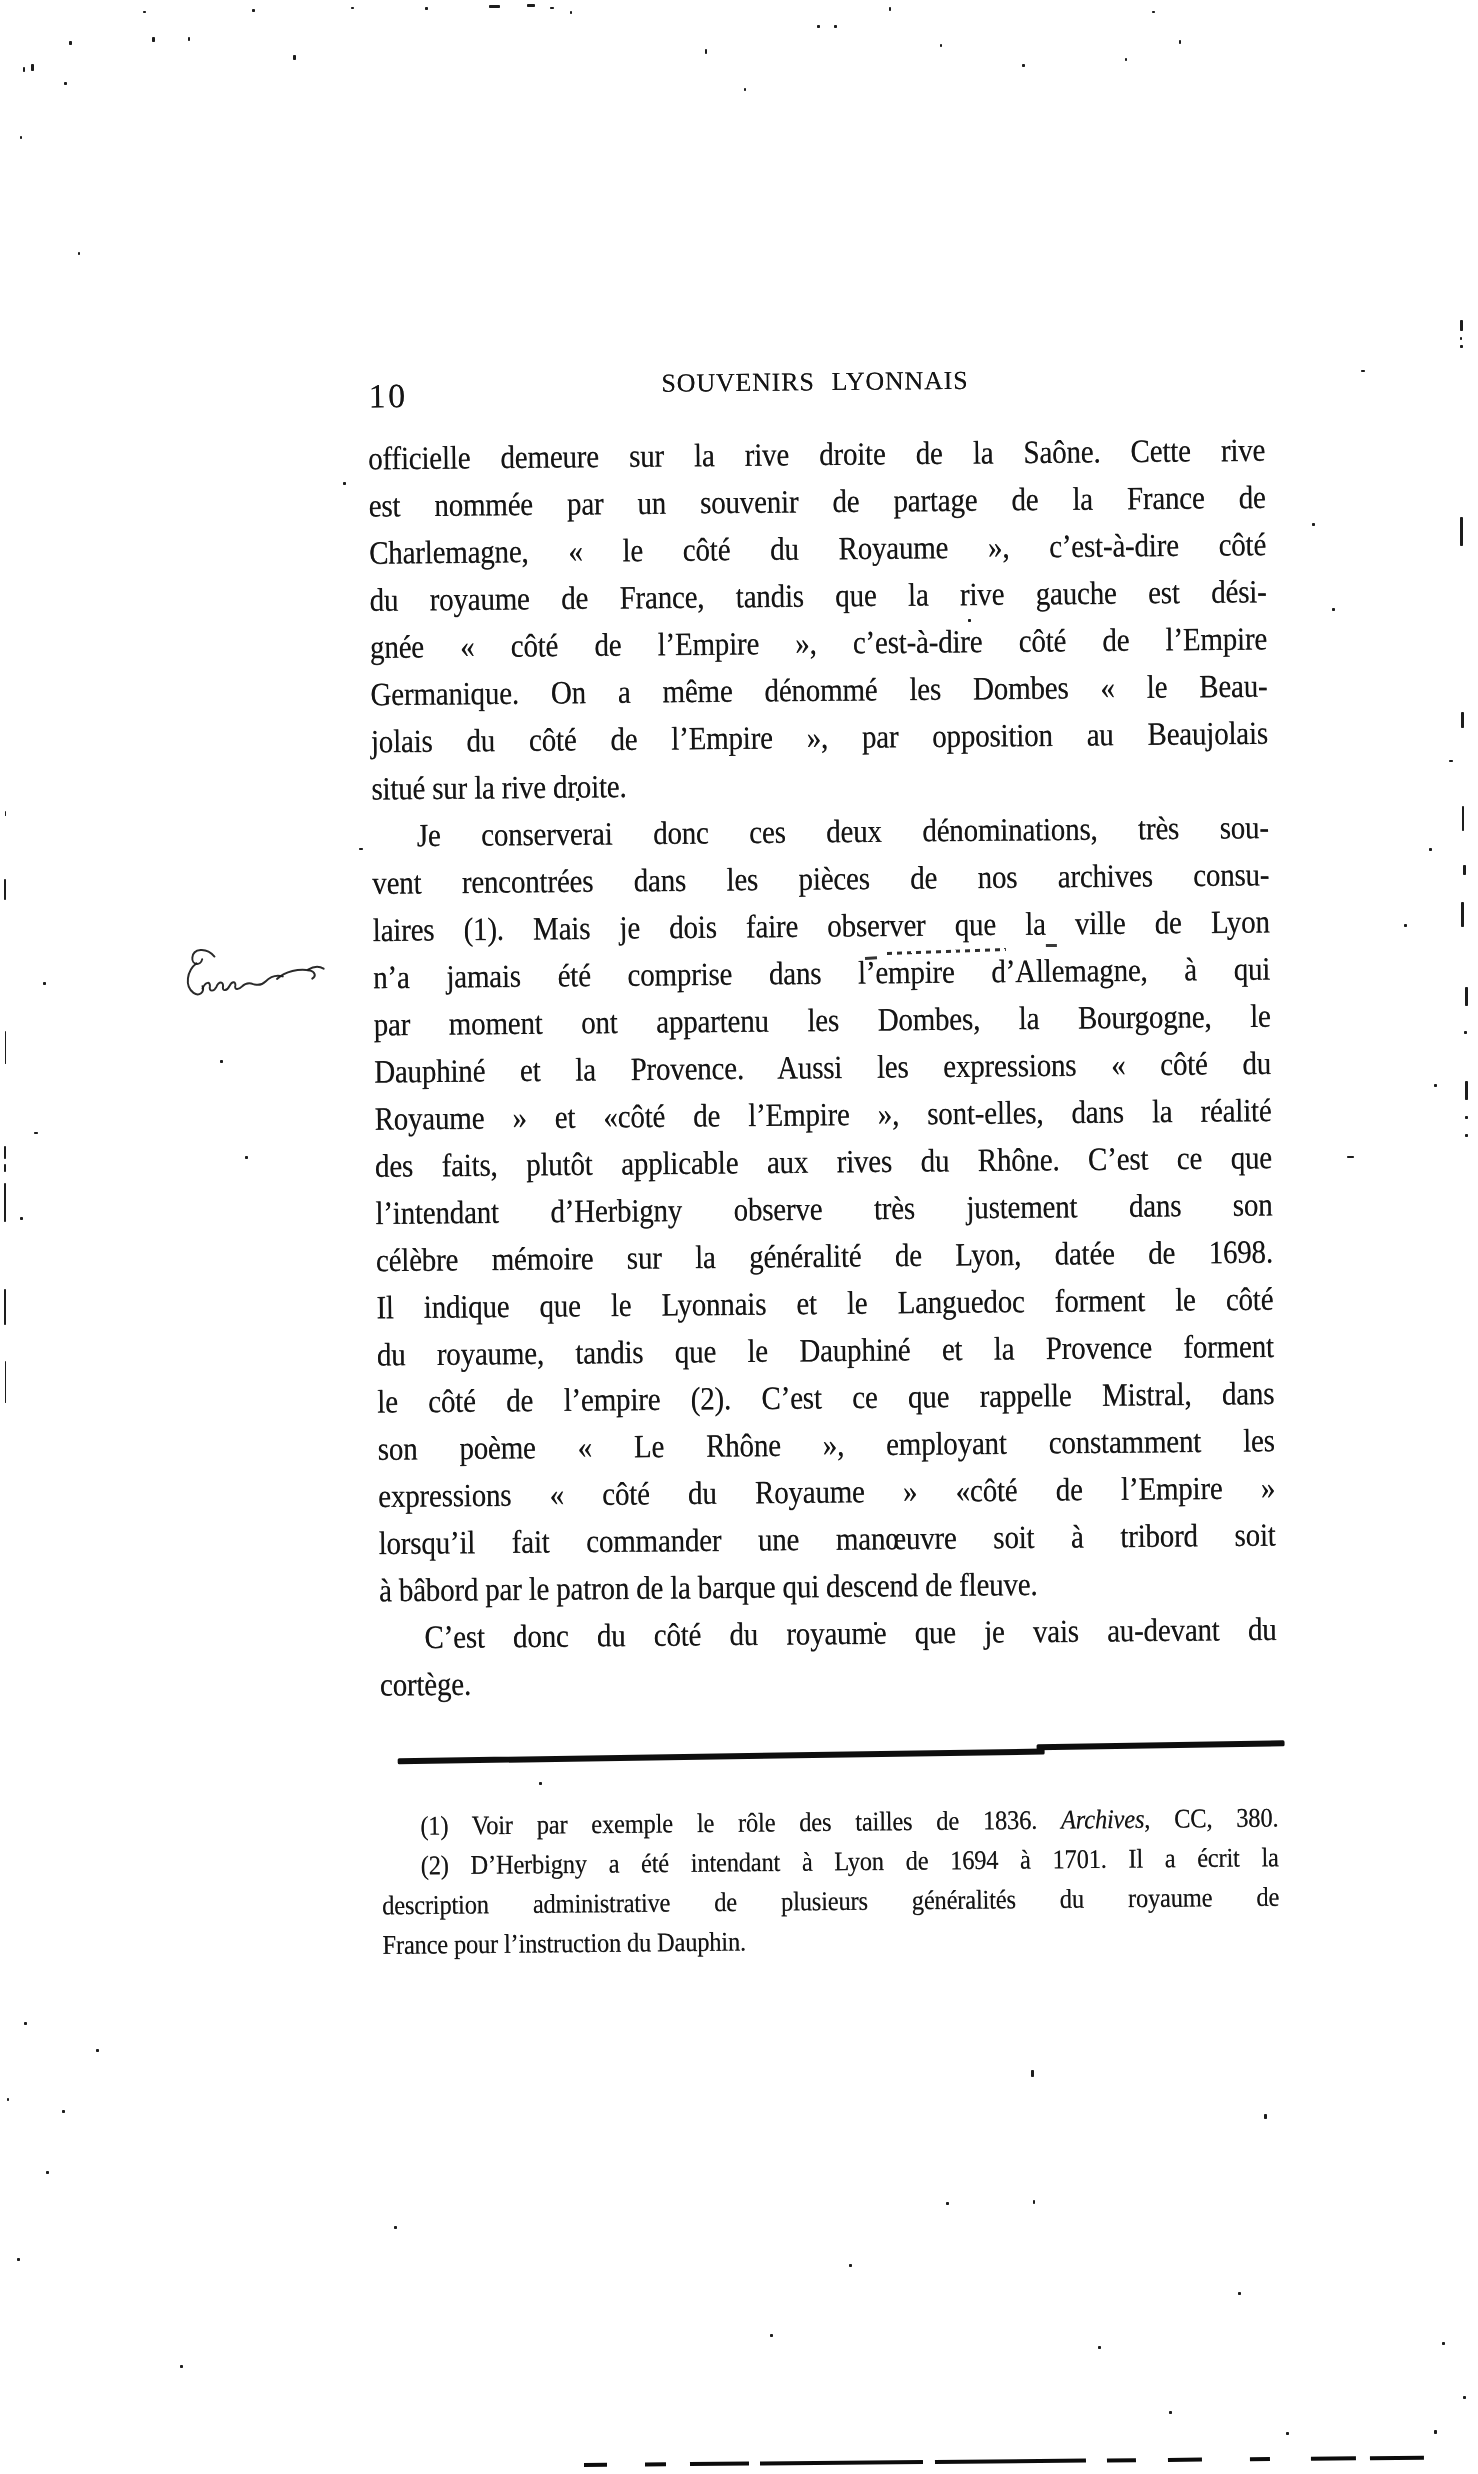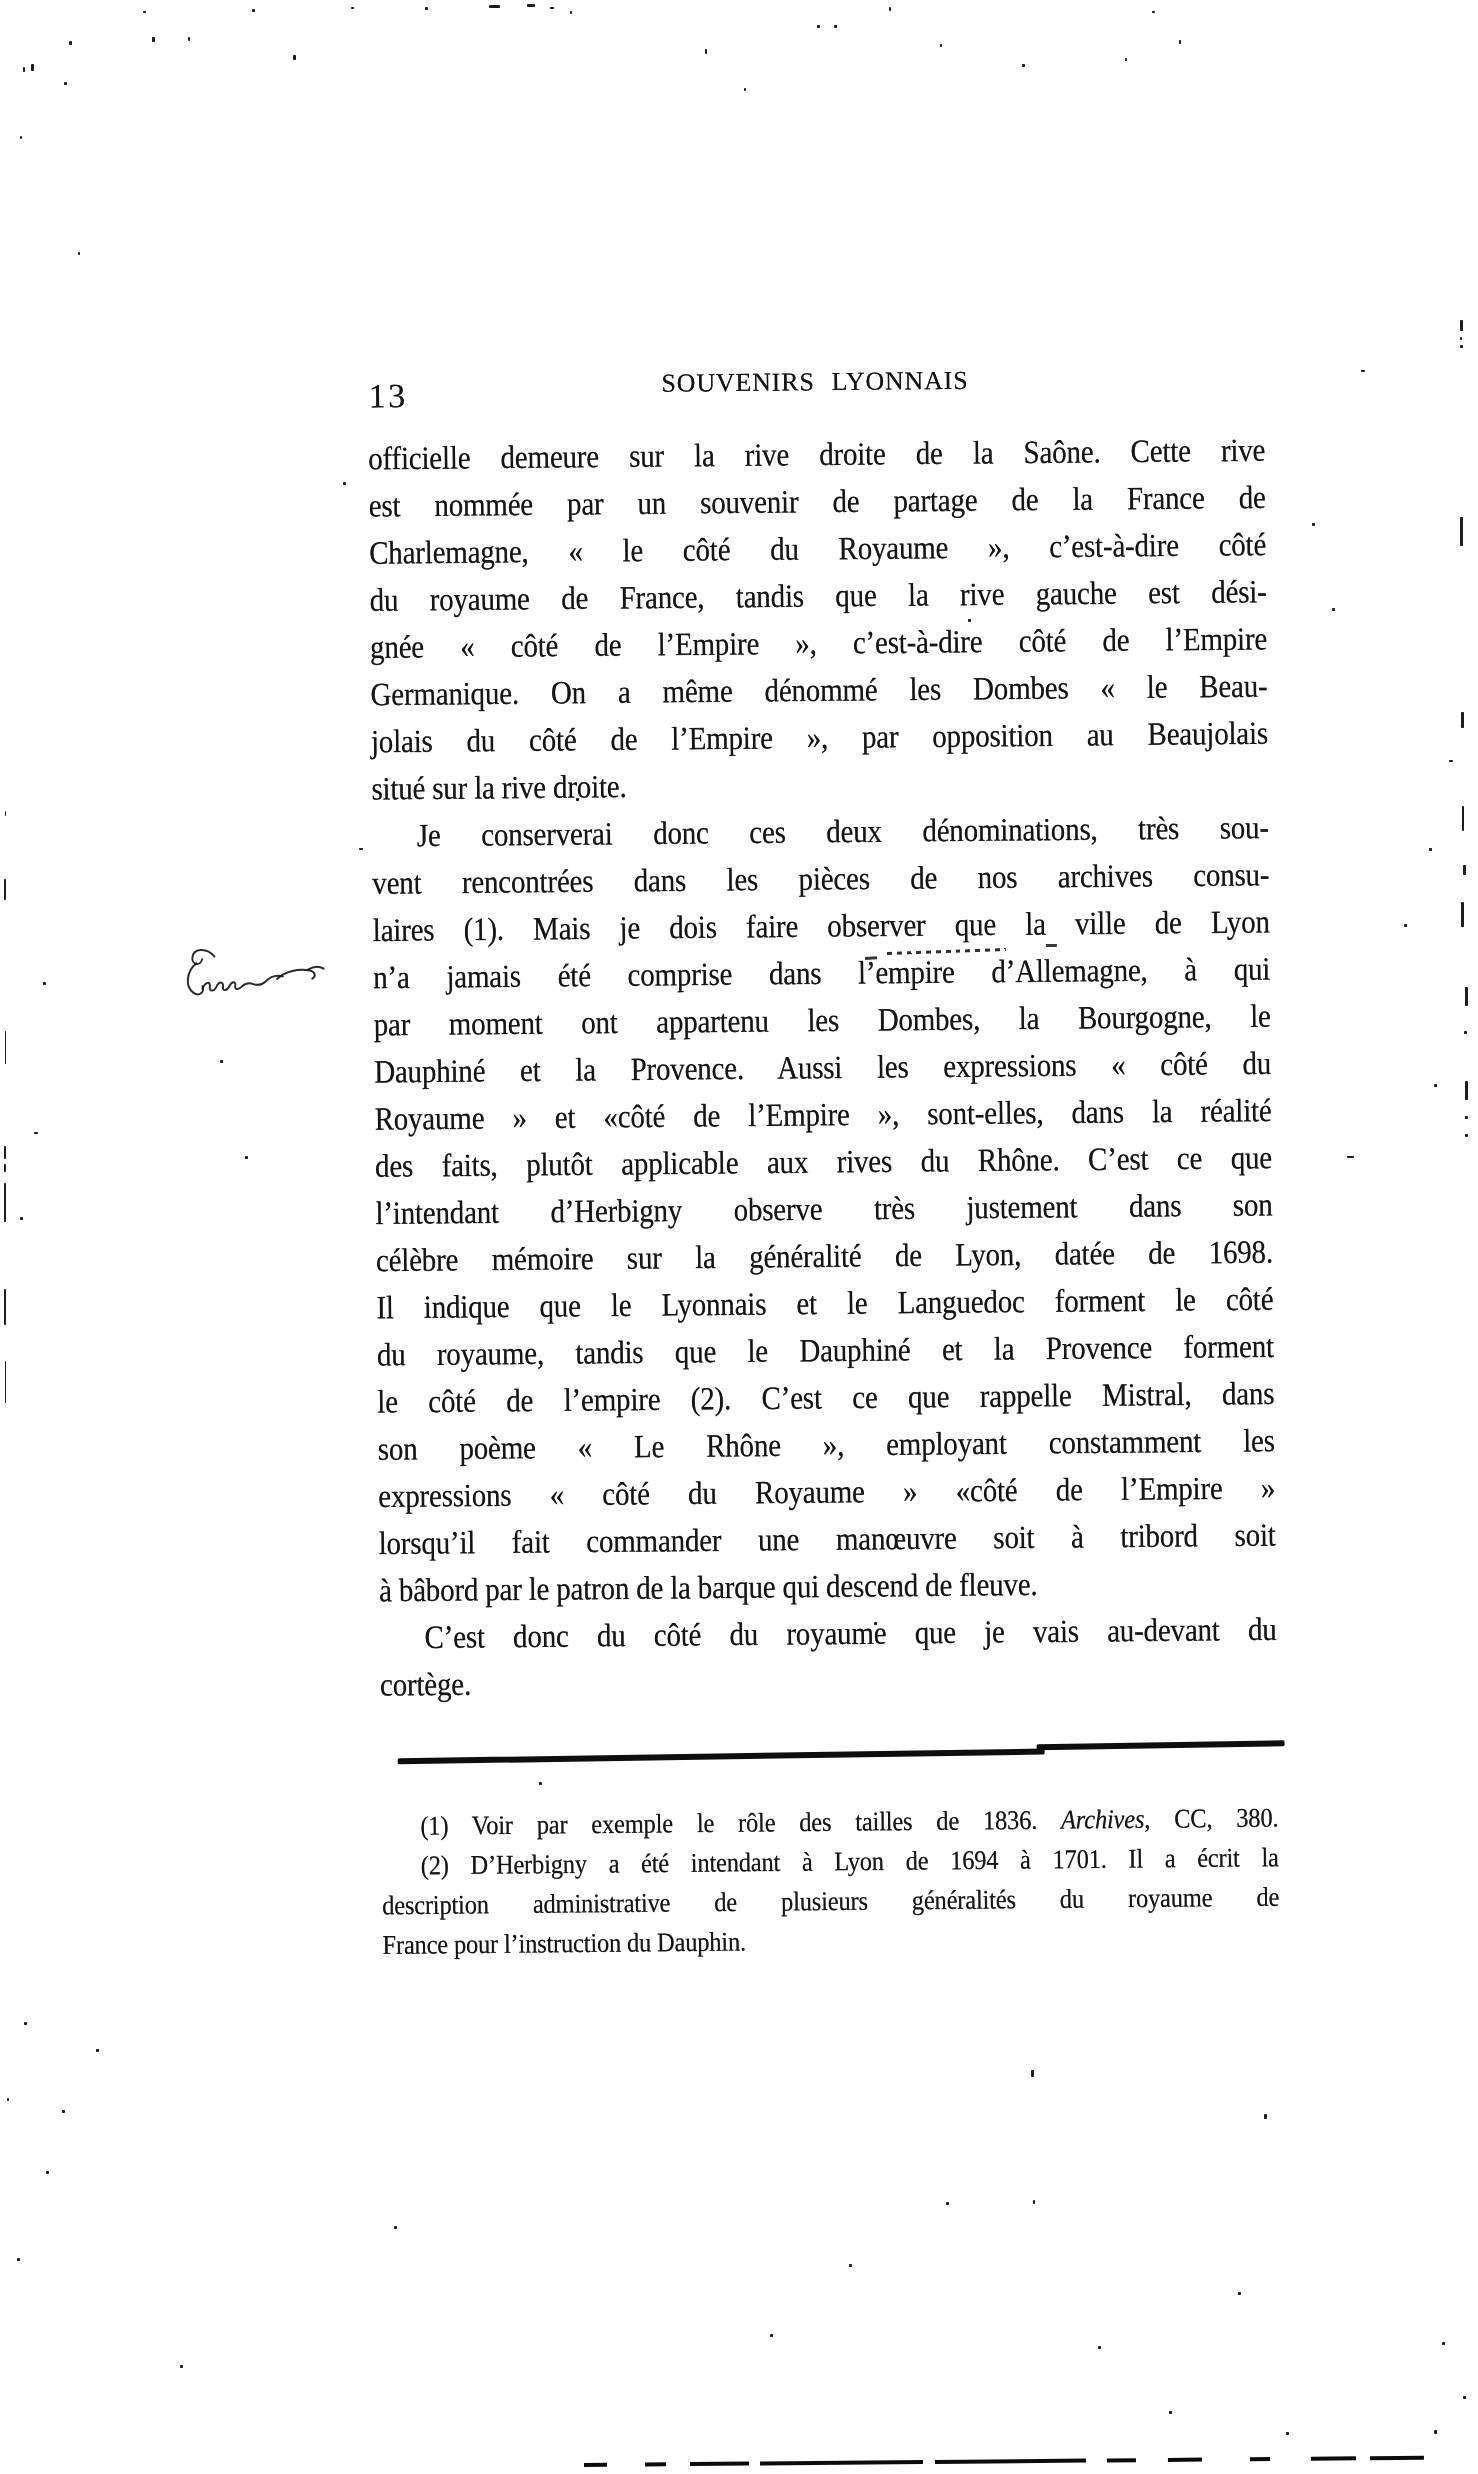--- a/index.html
+++ b/index.html
@@ -62,21 +62,21 @@
     transform:rotate(-0.5deg); transform-origin:left center; }
   .bottom-line i { position:absolute; top:0; height:4.1px; background:#0c0c0c; display:block; }
 
   .speck { position:absolute; background:#1d1d1d; border-radius:0.8px; }
 </style>
 </head>
 <body>
 
 <div class="tilt">
 
-  <div class="pagenum">13</div>
+  <div class="pagenum">10</div>
   <div class="running-title">SOUVENIRS LYONNAIS</div>
 
   <div class="body-block">
       <div class="line">officielle demeure sur la rive droite de la Saône. Cette rive</div>
       <div class="line">est nommée par un souvenir de partage de la France de</div>
       <div class="line">Charlemagne, « le côté du Royaume », c’est-à-dire côté</div>
       <div class="line">du royaume de France, tandis que la rive gauche est dési-</div>
       <div class="line">gnée « côté de l’Empire », c’est-à-dire côté de l’Empire</div>
       <div class="line">Germanique. On a même dénommé les Dombes « le Beau-</div>
       <div class="line">jolais du côté de l’Empire », par opposition au Beaujolais</div>

